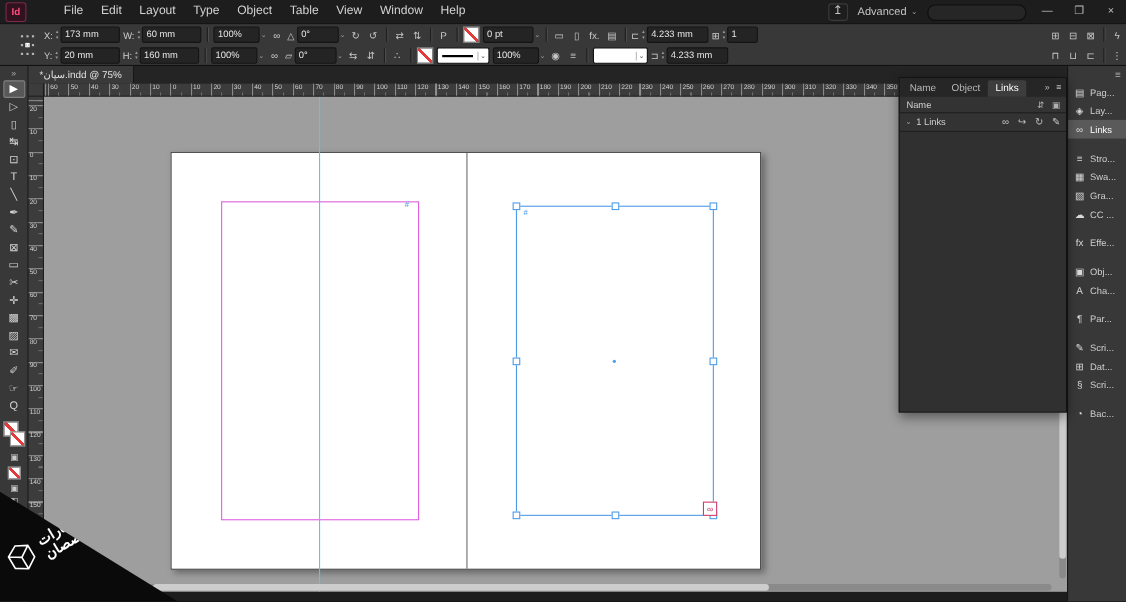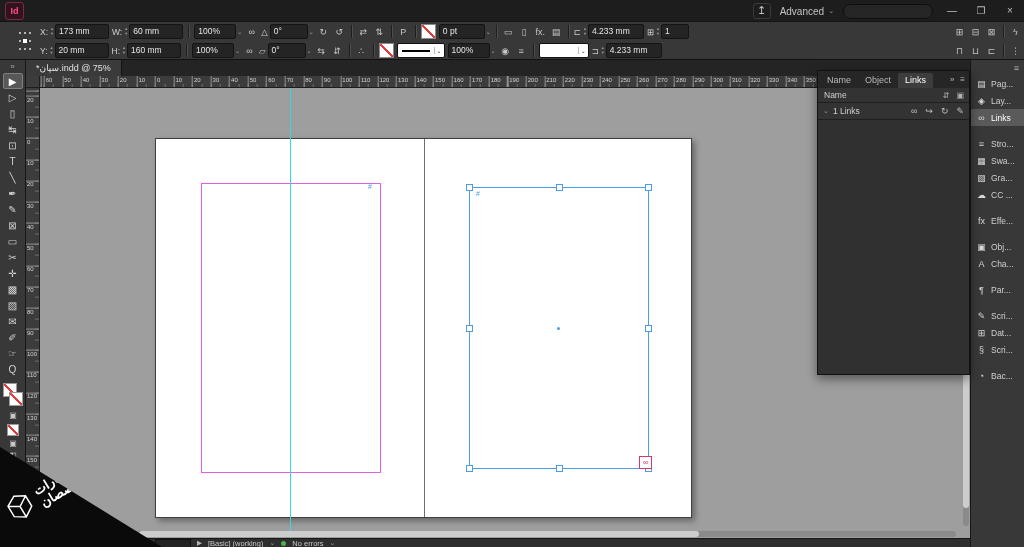--- a/index.html
+++ b/index.html
@@ -141,20 +141,31 @@
           transform:rotate(-31deg);transform-origin:left center;color:#fff;}
   .wm-text{display:flex;flex-direction:column;line-height:1.05;font-size:13px;font-weight:bold;white-space:nowrap;}
 </style>
 </head>
 <body>
 
 <div id="app">
 
   <div class="menubar">
     <div class="logo">Id</div>
+    <div class="menu-list">
+        <div class="menu-item">File</div>
+        <div class="menu-item">Edit</div>
+        <div class="menu-item">Layout</div>
+        <div class="menu-item">Type</div>
+        <div class="menu-item">Object</div>
+        <div class="menu-item">Table</div>
+        <div class="menu-item">View</div>
+        <div class="menu-item">Window</div>
+        <div class="menu-item">Help</div>
+      </div>
     <div class="mb-right">
       <div class="share-icon">↥</div>
       <div class="workspace">
         <span>Advanced</span>
         <span class="caret">⌄</span>
       </div>
       <div class="searchbox"></div>
       <div class="win-btn">—</div>
       <div class="win-btn">❐</div>
       <div class="win-btn">×</div>
@@ -437,30 +448,20 @@
     </div>
     <div class="guide"></div>
     <div class="vscroll">
         <div class="thumb"></div>
       </div>
     <div class="hscroll">
         <div class="thumb"></div>
       </div>
   </div>
 
-  <div class="statusbar">
-    <span class="sb-icon">◀</span>
-    <span class="pagebox"></span>
-    <span class="sb-icon">▶</span>
-    <span>[Basic] (working)</span>
-    <span class="caret">⌄</span>
-    <span class="pfdot"></span>
-    <span>No errors</span>
-    <span class="caret">⌄</span>
-  </div>
 
   <div class="links-panel">
     <div class="lp-tabs">
       <div class="lp-tabicons">
         <span>»</span>
         <span>≡</span>
       </div>
     <div class="lp-tab">Name</div>
         <div class="lp-tab">Object</div>
         <div class="lp-tab active">Links</div>

